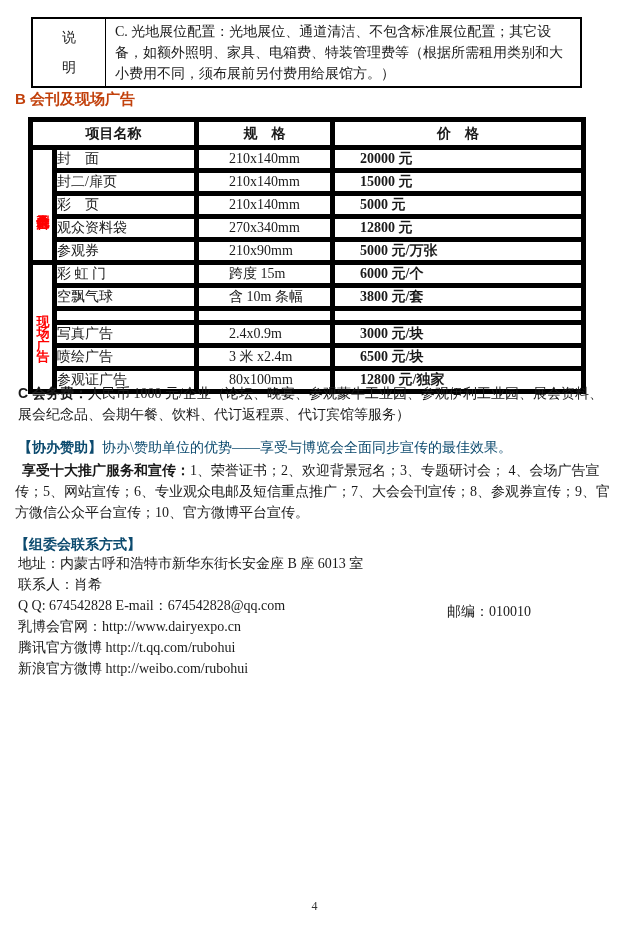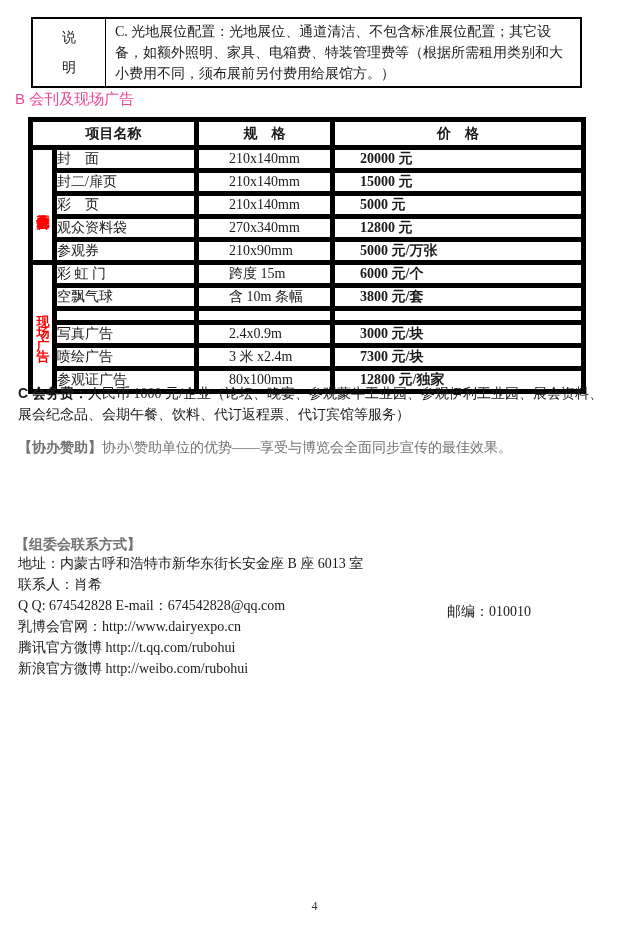--- a/index.html
+++ b/index.html
@@ -20,21 +20,21 @@
   .notes-table td { border:1px solid #000; vertical-align:middle; }
   .notes-label {
     width:70px; text-align:center; font-size:14px;
     white-space:pre-line; line-height:30px;
   }
   .notes-content { font-size:14px; line-height:21px; padding:2px 9px; }
 
   
   .heading-b {
     position:absolute; left:15px; top:90px;
-    font-weight:normal; font-size:15px; color:#ec4899;
+    font-weight:bold; font-size:15px; color:#c2410c;
   }
 
   
   .main-table {
     position:absolute; left:28px; top:117px; width:553px;
     border-collapse:collapse; table-layout:fixed;
     border:2px solid #000;
   }
   .main-table th, .main-table td { border:5px solid #000000; padding:0; overflow:hidden; }
   .main-table th {
@@ -50,21 +50,21 @@
     width:24px; color:#ff0000; font-weight:bold; font-size:13px;
     font-family:"Liberation Sans","DejaVu Sans",sans-serif;
     writing-mode:vertical-lr; text-orientation:upright;
     text-align:center; vertical-align:middle;
   }
   td.vlabel.g2 { letter-spacing:11px; }
 
   
   .para { position:absolute; line-height:21px; font-size:14px; }
   .para b { font-family:"Liberation Sans","DejaVu Sans",sans-serif; }
-  .red { color:#737373; }
+  .red { color:#0c4a6e; }
 
   .contact-line { position:relative; line-height:21px; height:21px; }
   .postcode { position:absolute; left:429px; top:0;margin-top:48px; }
 
   .page-number {
     position:absolute; left:0; top:899px; width:100%;
     text-align:center; font-size:12px; color:#333;
   }
 </style>
 </head>
@@ -140,38 +140,41 @@
       <td class="cell-price"></td>
     </tr>
     <tr class="data-row">
       <td class="cell-name">写真广告</td>
       <td class="cell-spec">2.4x0.9m</td>
       <td class="cell-price">3000 元/块</td>
     </tr>
     <tr class="data-row">
       <td class="cell-name">喷绘广告</td>
       <td class="cell-spec">3 米 x2.4m</td>
-      <td class="cell-price">7300 元/块</td>
+      <td class="cell-price">6500 元/块</td>
     </tr>
     <tr class="data-row">
       <td class="cell-name">参观证广告</td>
       <td class="cell-spec">80x100mm</td>
       <td class="cell-price">12800 元/独家</td>
     </tr>
   </tbody>
     </table>
 
   <div class="para" style="left:18px; top:383px; width:592px;">
     <b>C 会务费：</b><span>人民币 1000 元/企业（论坛、晚宴、参观蒙牛工业园、参观伊利工业园、展会资料、展会纪念品、会期午餐、饮料、代订返程票、代订宾馆等服务）</span>
   </div>
 
   <div class="para red" style="left:18px; top:437px; width:600px;">
     <b>【协办赞助】</b><span>协办\赞助单位的优势——享受与博览会全面同步宣传的最佳效果。</span>
   </div>
 
+  <div class="para" style="left:15px; top:460px; width:601px; text-indent:7px;">
+    <b>享受十大推广服务和宣传：</b><span>1、荣誉证书；2、欢迎背景冠名；3、专题研讨会； 4、会场广告宣传；5、网站宣传；6、专业观众电邮及短信重点推广；7、大会会刊宣传；8、参观券宣传；9、官方微信公众平台宣传；10、官方微博平台宣传。</span>
+  </div>
 
   <div class="para red sans" style="left:15px; top:534px; font-weight:bold;">【组委会联系方式】</div>
 
   <div class="para" style="left:18px; top:553px; width:600px;">
     <div class="contact-line">
       <span>地址：内蒙古呼和浩特市新华东街长安金座 B 座 6013 室</span>
       <span class="postcode">邮编：010010</span>
     </div>
     <div class="contact-line">联系人：肖希</div>
     <div class="contact-line">Q Q: 674542828 E-mail：674542828@qq.com</div>

